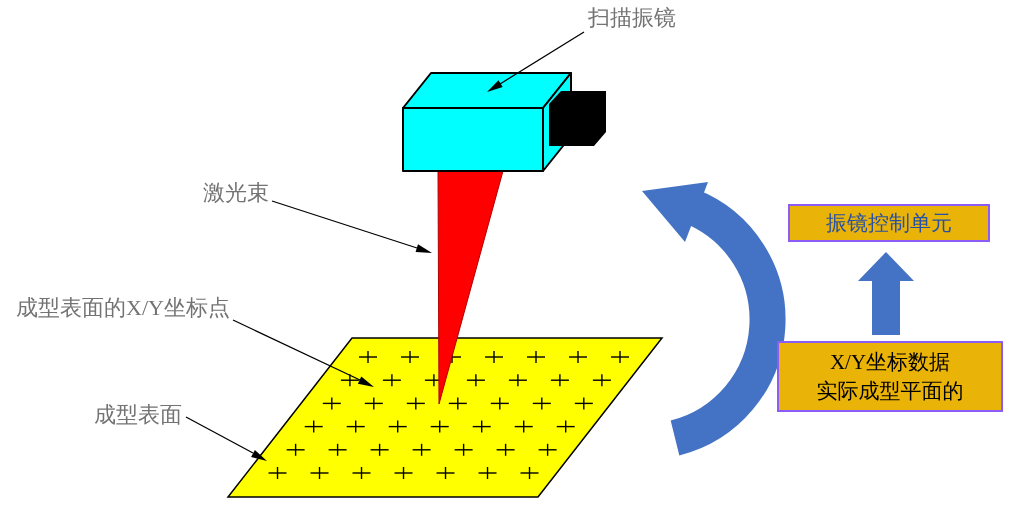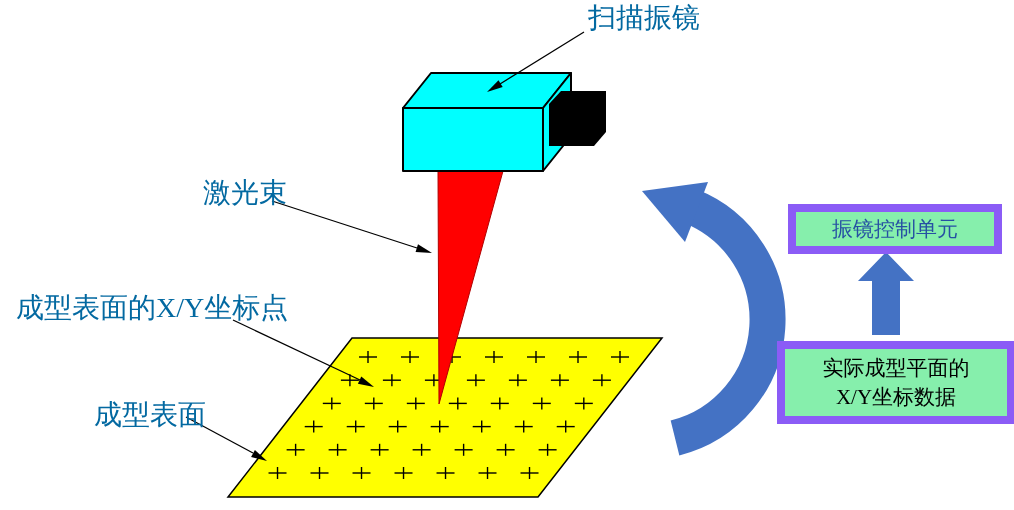--- a/index.html
+++ b/index.html
@@ -2,24 +2,24 @@
 <html><head>
 <meta charset="utf-8">
 <style>
   html,body{margin:0;padding:0;background:#fff;}
   .stage{
     position:relative;width:1014px;height:510px;background:#ffffff;
     font-family:"Liberation Serif","DejaVu Serif",serif;overflow:hidden;
   }
   .stage svg{position:absolute;left:0;top:0;}
   .label{
-    position:absolute;font-size:28px;color:#0369a1;white-space:nowrap;line-height:24px;
+    position:absolute;font-size:22px;color:#737373;white-space:nowrap;line-height:24px;
   }
   .bluebox{
-    position:absolute;border:8px solid #8b5cf6;background:#86efac;
+    position:absolute;border:2px solid #8b5cf6;background:#eab308;
     display:flex;flex-direction:column;align-items:center;justify-content:center;
     text-align:center;font-size:21px;line-height:29px;color:#000;
   }
   .bluebox .control-text{color:#2650A3;}
 </style>
 </head>
 <body>
 
 <div class="stage">
 
@@ -146,17 +146,17 @@
 
   <div class="label" style="left:94px;top:403px;">成型表面</div>
 
   <div class="label" style="left:16px;top:296px;">成型表面的X/Y坐标点</div>
 
   <div class="bluebox" style="left:788px;top:204px;width:198px;height:34px;">
     <span class="control-text">振镜控制单元</span>
   </div>
 
   <div class="bluebox" style="left:777px;top:341px;width:222px;height:67px;">
+    <span>X/Y坐标数据</span>
     <span>实际成型平面的</span>
-    <span>X/Y坐标数据</span>
   </div>
 
 </div>
 
 </body></html>

